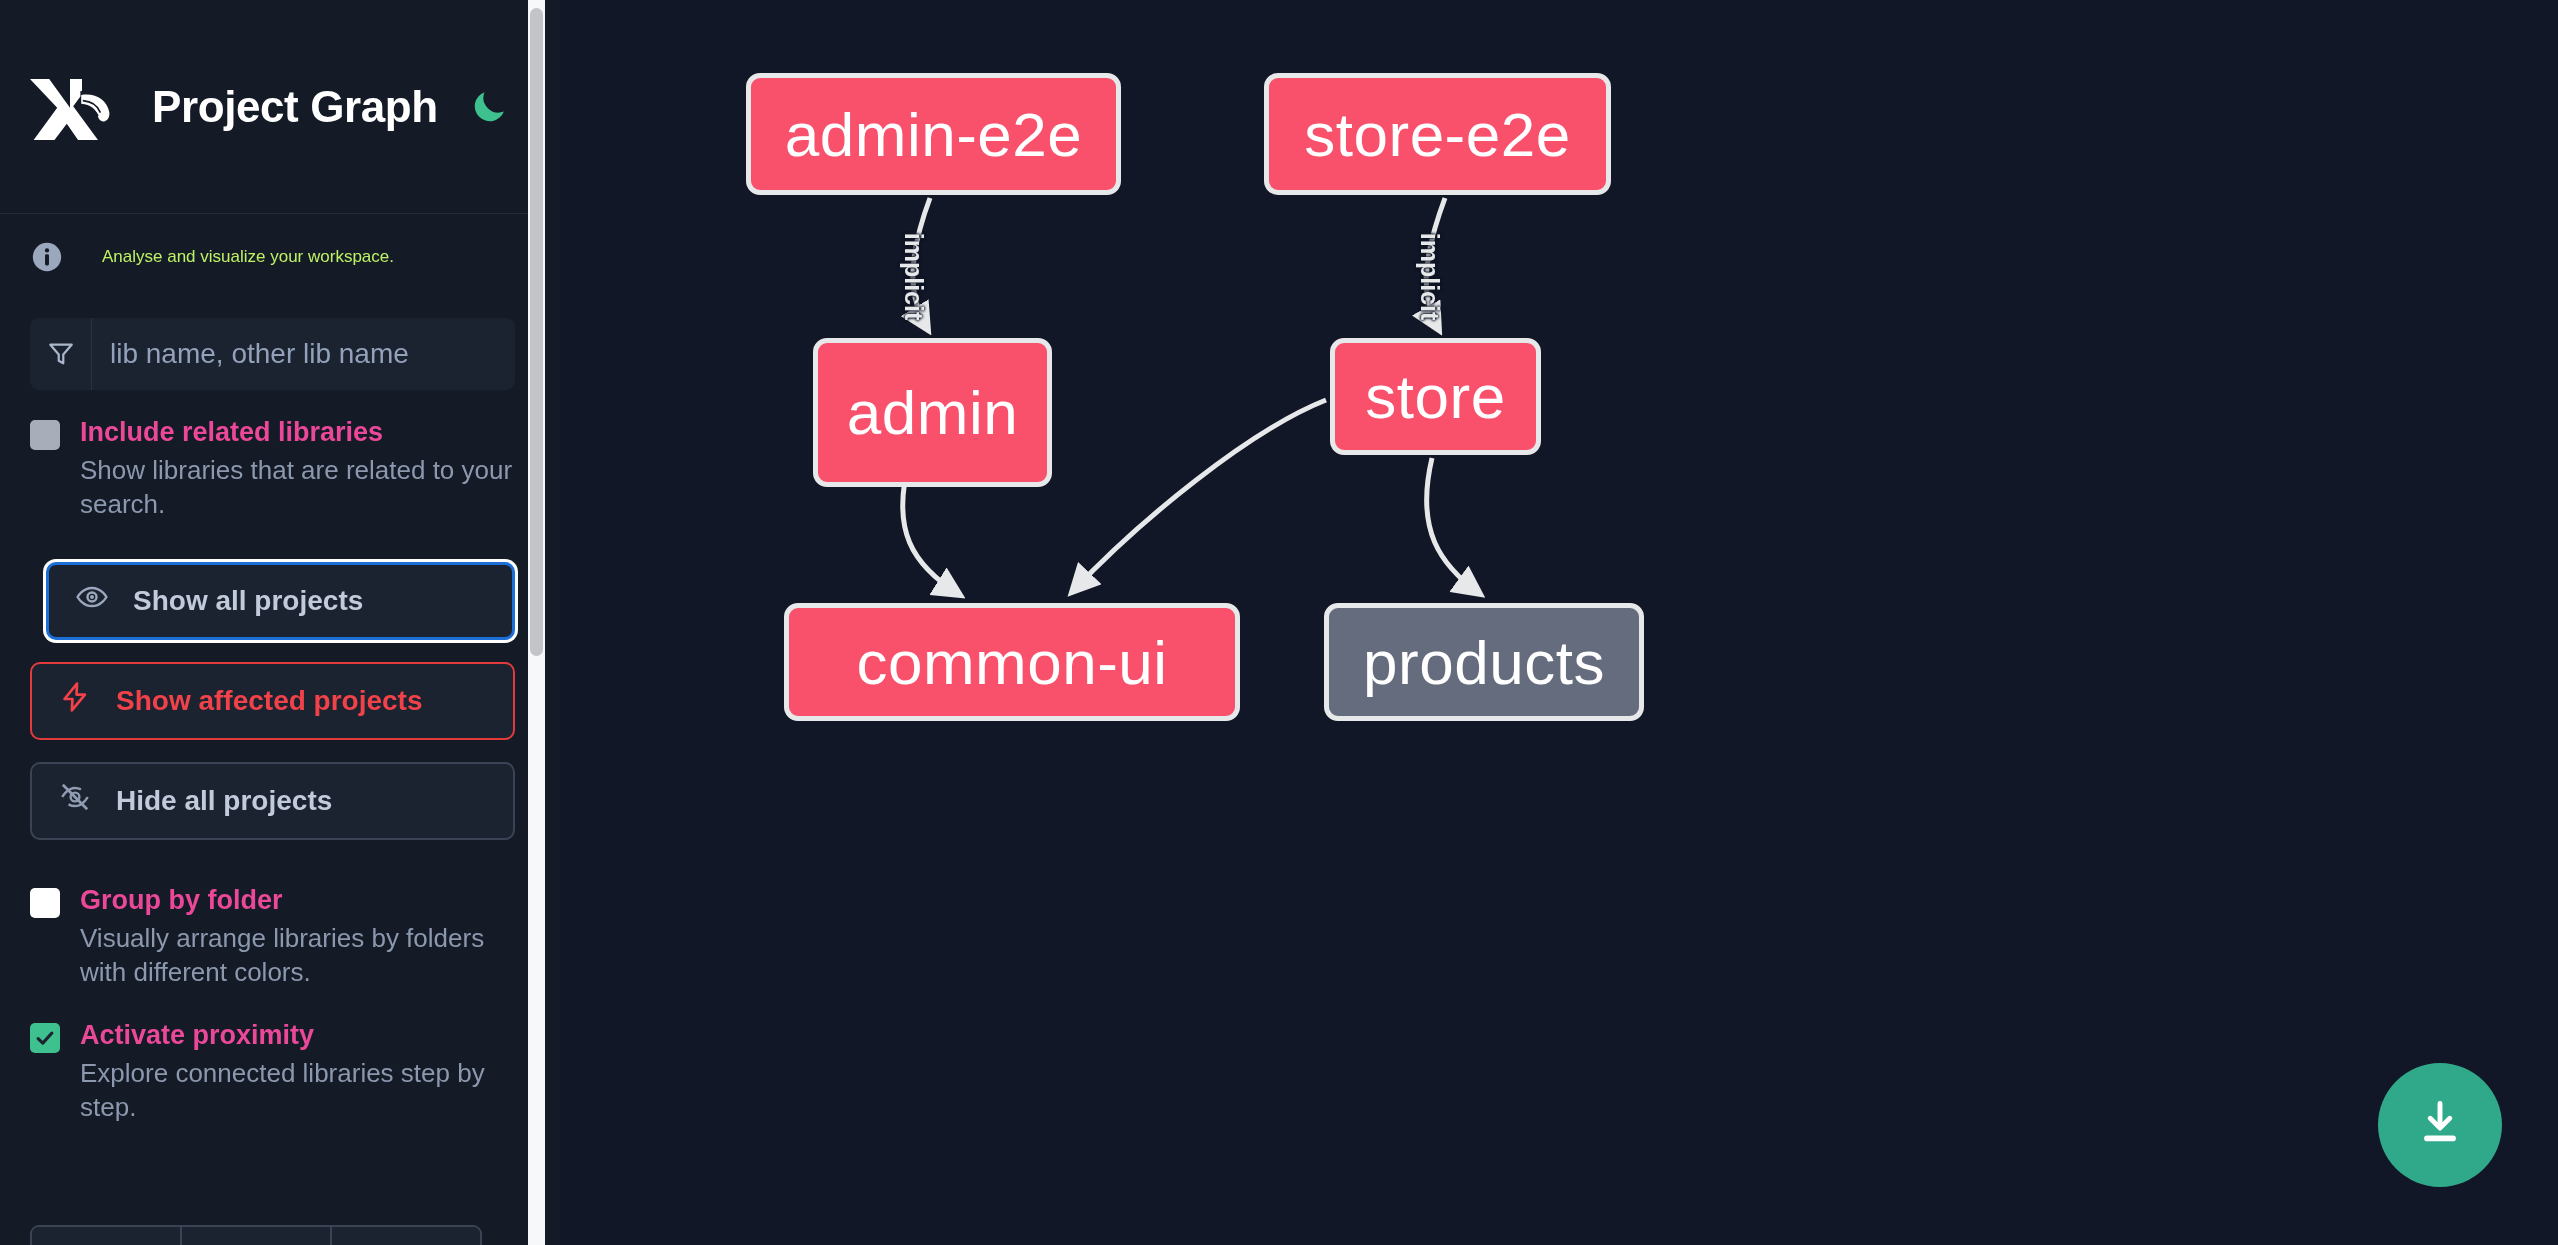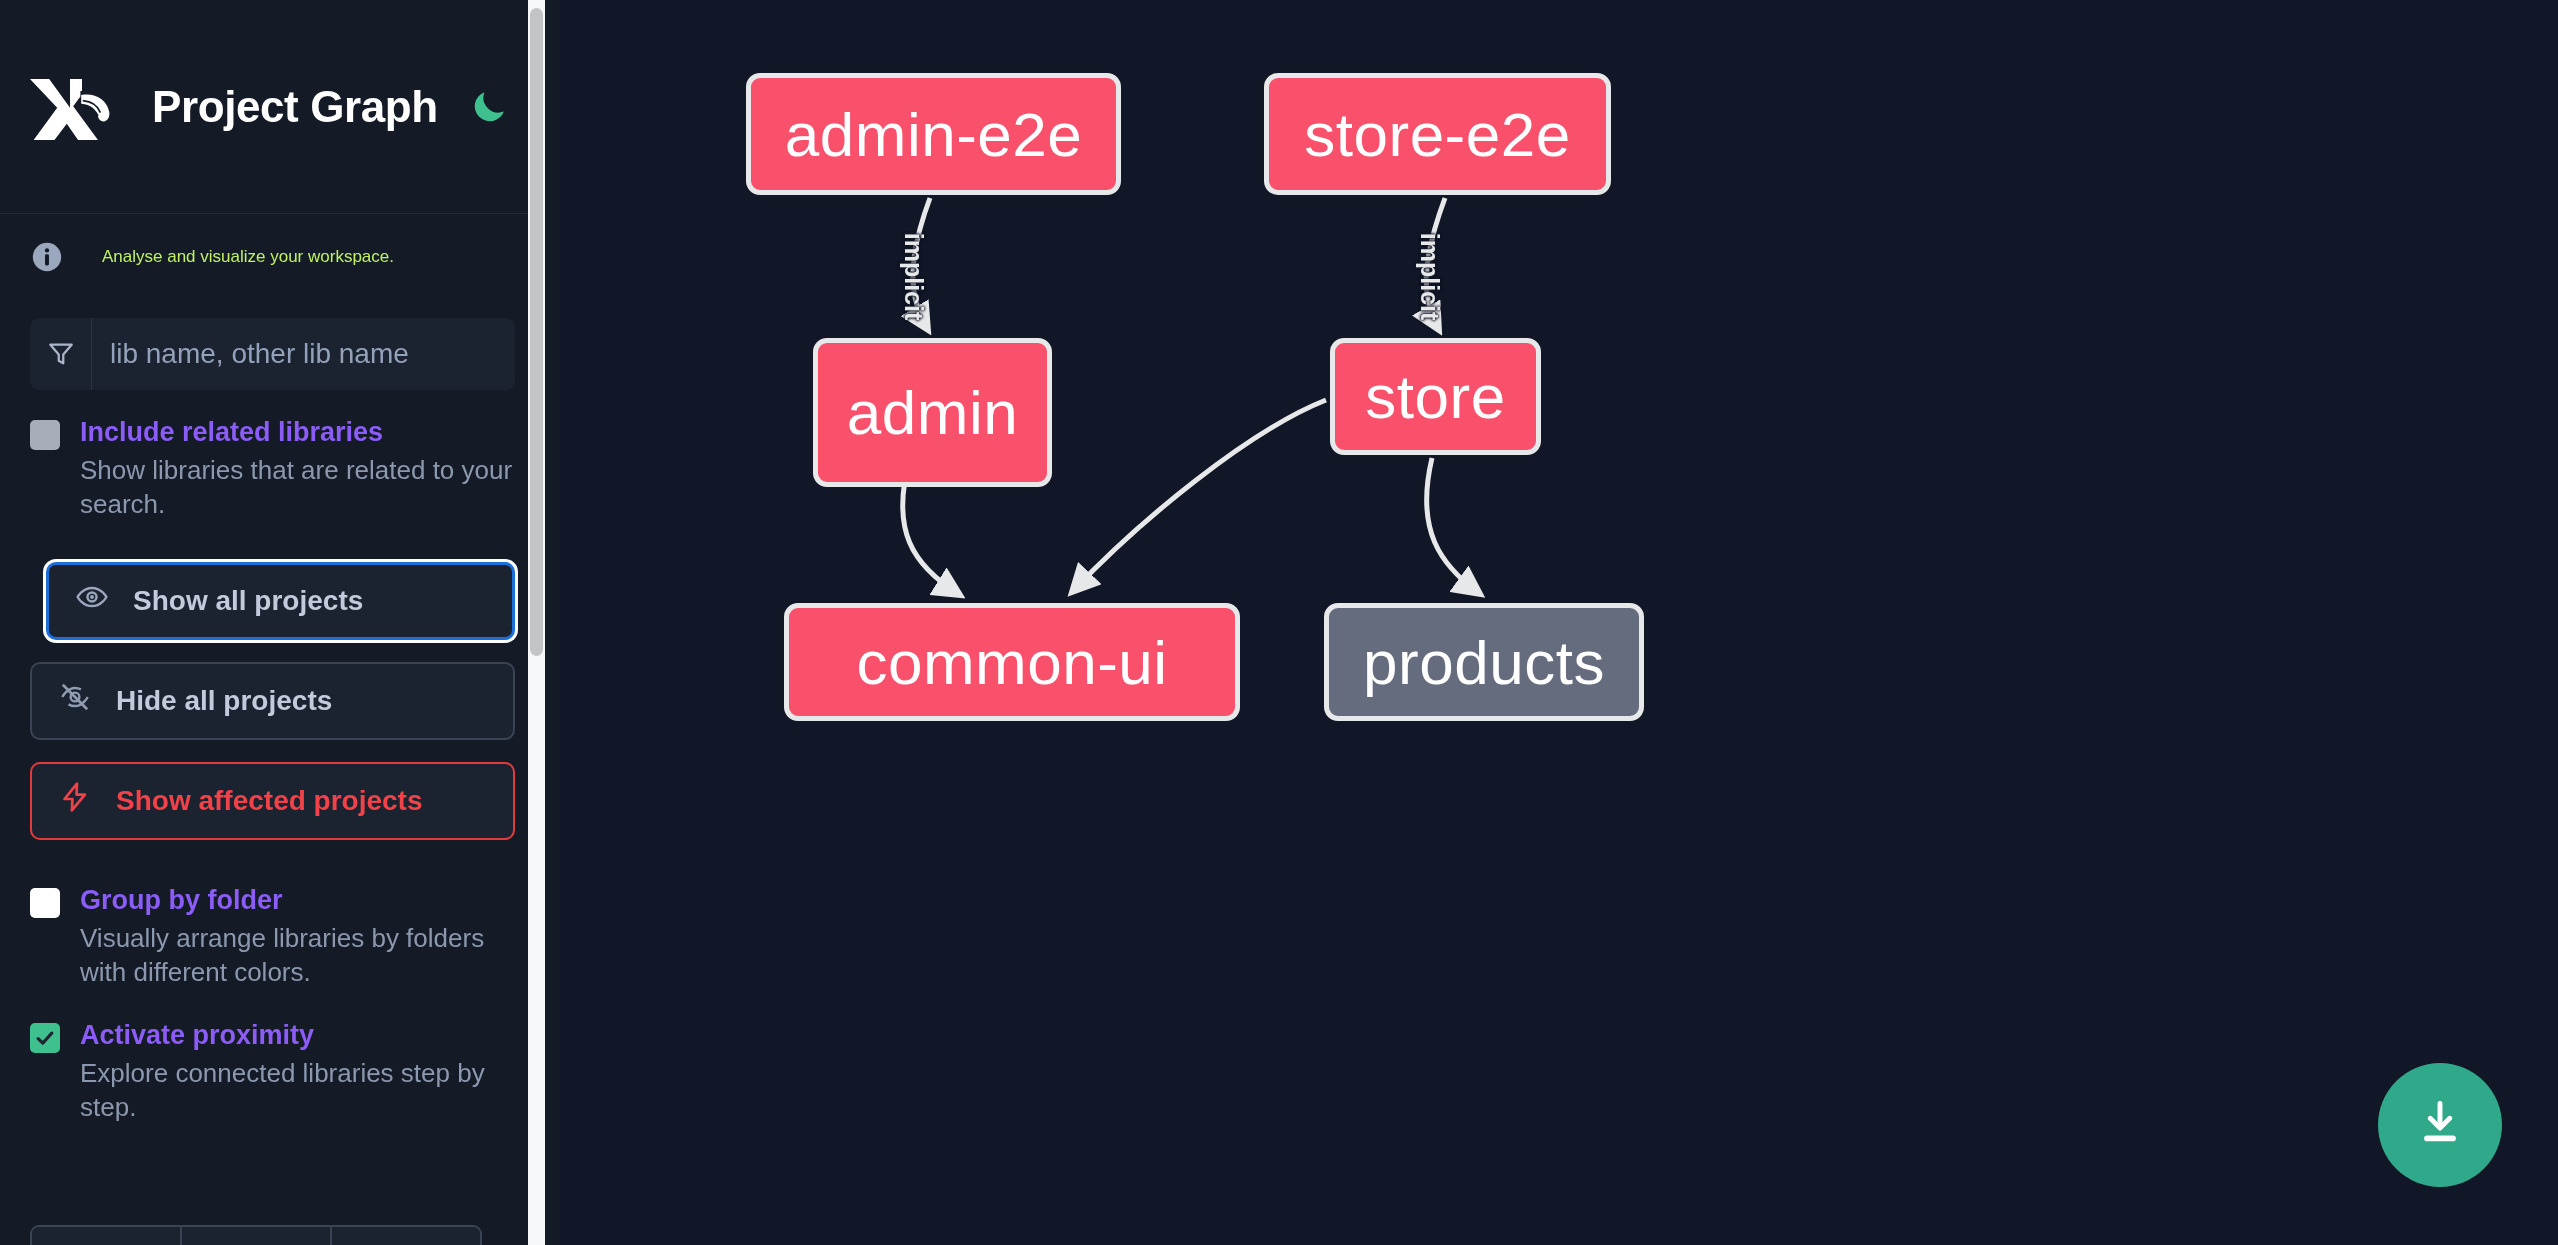--- a/index.html
+++ b/index.html
@@ -85,21 +85,21 @@
   .cb {
     width: 30px; height: 30px; flex: 0 0 30px;
     border-radius: 5px; margin-top: 4px;
     display: flex; align-items: center; justify-content: center;
   }
   .cb.grey { background: #a8aeb9; }
   .cb.white { background: #ffffff; }
   .cb.green { background: #3ec08f; }
   .opt-text { margin-left: 20px; }
   .opt-title {
-    color: #8b5cf6; font-size: 27px; font-weight: 700;
+    color: #ec4899; font-size: 27px; font-weight: 700;
     line-height: 1.22;
   }
   .opt-desc {
     color: #8b98ae; font-size: 26px; line-height: 1.32;
     margin-top: 4px; max-width: 450px;
   }
 
   
   .btns { padding: 40px 30px 0 30px; display: flex; flex-direction: column; gap: 22px; }
   .abtn {
@@ -254,39 +254,39 @@
           <span>
             <svg width="34" height="34" viewBox="0 0 24 24" aria-hidden="true">
               <path fill="none" stroke="#9aa7bd" stroke-width="1.7" d="M1.8 12S5.4 5.6 12 5.6 22.2 12 22.2 12 18.6 18.4 12 18.4 1.8 12 1.8 12z"></path>
               <circle cx="12" cy="12" r="3.2" fill="none" stroke="#9aa7bd" stroke-width="1.7"></circle>
               <circle cx="12" cy="12" r="1.4" fill="#9aa7bd"></circle>
             </svg>
           </span>
           <span class="lbl">Show all projects</span>
         </div>
 
+        <div class="abtn danger">
+          <span>
+            <svg width="34" height="34" viewBox="0 0 24 24" aria-hidden="true">
+              <path fill="none" stroke="#f1424a" stroke-width="1.9" stroke-linejoin="round" d="M13.4 2.5 4.6 13.4h5.6L9.8 21.5l9.2-11.2h-5.9l.3-7.8z"></path>
+            </svg>
+          </span>
+          <span class="lbl">Show affected projects</span>
+        </div>
+
         <div class="abtn neutral">
           <span>
             <svg width="34" height="34" viewBox="0 0 24 24" aria-hidden="true">
               <path fill="none" stroke="#8f9cb2" stroke-width="1.7" d="M3 12s3.6-6.4 9-6.4c1.6 0 3 .4 4.2 1M21 12s-3.6 6.4-9 6.4c-1.8 0-3.3-.5-4.6-1.2"></path>
               <circle cx="12" cy="12" r="3.1" fill="none" stroke="#8f9cb2" stroke-width="1.7"></circle>
               <line x1="3.4" y1="3.4" x2="20.6" y2="20.6" stroke="#8f9cb2" stroke-width="1.9"></line>
             </svg>
           </span>
           <span class="lbl">Hide all projects</span>
         </div>
-
-        <div class="abtn danger">
-          <span>
-            <svg width="34" height="34" viewBox="0 0 24 24" aria-hidden="true">
-              <path fill="none" stroke="#f1424a" stroke-width="1.9" stroke-linejoin="round" d="M13.4 2.5 4.6 13.4h5.6L9.8 21.5l9.2-11.2h-5.9l.3-7.8z"></path>
-            </svg>
-          </span>
-          <span class="lbl">Show affected projects</span>
-        </div>
       </div>
 
       <div class="opt-row" style="padding-top:44px">
         <span class="cb white"></span>
         <span class="opt-text">
           <span class="opt-title" style="display:block">Group by folder</span>
           <span class="opt-desc" style="display:block">Visually arrange libraries by folders with different colors.</span>
         </span>
       </div>
 

